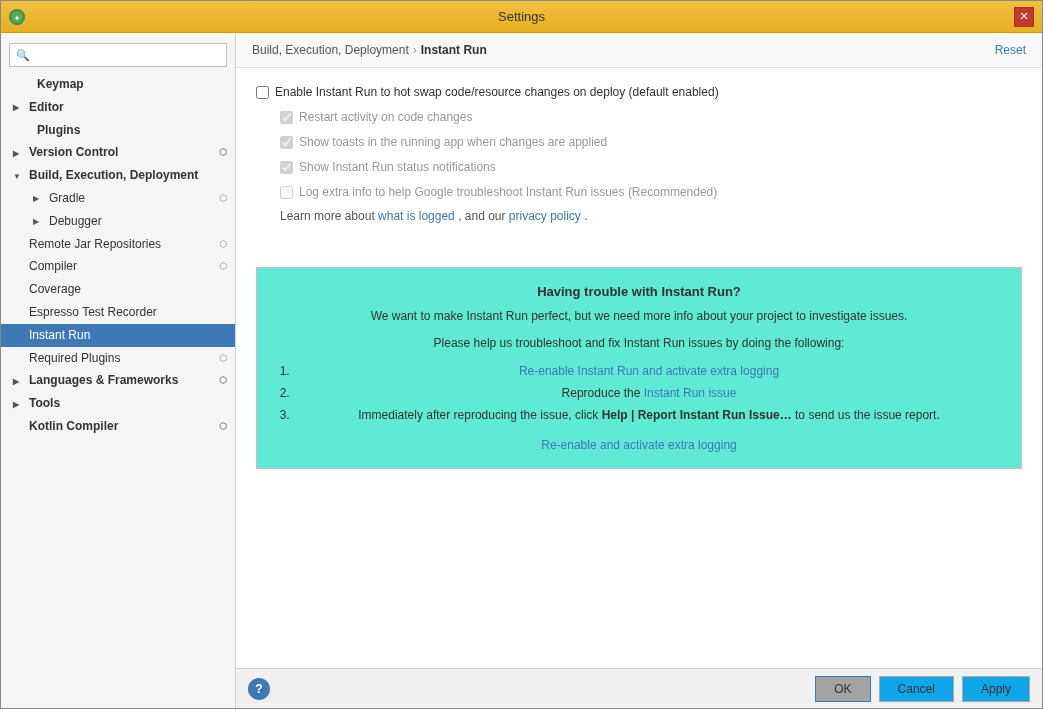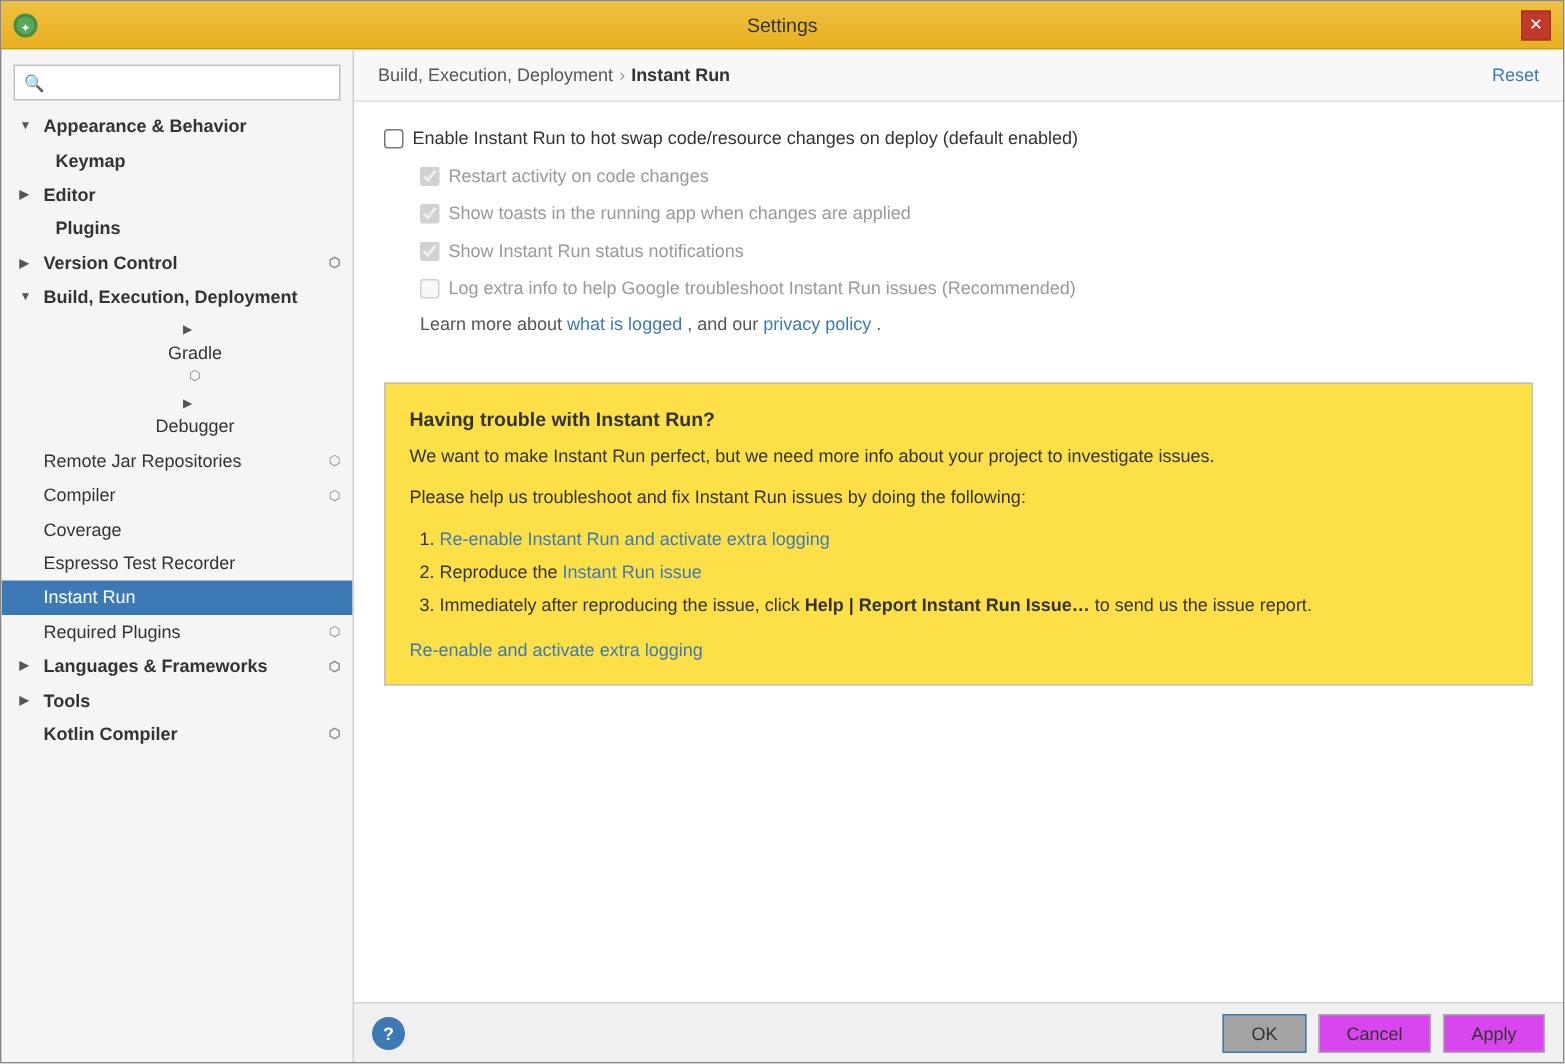--- a/index.html
+++ b/index.html
@@ -25,21 +25,21 @@
     .search-input { border: none; outline: none; font-size: 12px; width: 100%; background: transparent; color: #333; }
     
     .sidebar-item { display: flex; align-items: center; padding: 3px 8px 3px 12px; cursor: pointer; color: #333; line-height: 1.4; }
     .sidebar-item.selected { background: #3d7ab5; color: white; }
     
     .sidebar-item .arrow { width: 12px; margin-right: 4px; color: #555; font-size: 10px; flex-shrink: 0; }
     .sidebar-item .label { flex: 1; }
     
     .sidebar-item.level1 { padding-left: 12px; font-weight: bold; }
     .sidebar-item.level2 { padding-left: 20px; font-weight: bold; }
-    .sidebar-item.level3 { padding-left: 32px; font-weight: normal; flex-direction: column; }
+    .sidebar-item.level3 { padding-left: 32px; font-weight: normal; }
     .sidebar-item.level4 { font-weight: normal; }
     
     
     .main { flex: 1; display: flex; flex-direction: column; overflow: hidden; }
     
     .breadcrumb { padding: 10px 16px; border-bottom: 1px solid #e0e0e0; background: #f8f8f8; font-size: 12px; display: flex; align-items: center; justify-content: space-between; }
     .breadcrumb-path { display: flex; align-items: center; gap: 4px; }
     .breadcrumb-link { color: #555; }
     .breadcrumb-arrow { color: #999; }
     .breadcrumb-current { font-weight: bold; color: #333; }
@@ -50,34 +50,34 @@
     .checkbox-row { display: flex; align-items: flex-end; margin-bottom: 10px; gap: 6px; }
     .checkbox-row input[type="checkbox"] { margin-top: 2px; flex-shrink: 0; }
     .checkbox-label { color: #333; font-size: 12px; }
     .checkbox-label.disabled { color: #999; }
     
     .indented { padding-left: 24px; }
     
     .learn-more { margin-top: 8px; color: #555; font-size: 12px; }
     .learn-more a { color: #3d7ab5; text-decoration: none; }
     
-    .trouble-box { border: 1px solid #c0c0c0; padding: 16px; margin-top: 32px; background: #fde047; }
+    .trouble-box { border: 1px solid #c0c0c0; padding: 16px; margin-top: 44px; background: #5eead4; text-align: center; }
     .trouble-title { font-weight: bold; font-size: 13px; margin-bottom: 8px; color: #333; }
     .trouble-text { font-size: 12px; color: #333; line-height: 1.6; margin-bottom: 8px; }
     .trouble-list { padding-left: 20px; margin-bottom: 12px; }
     .trouble-list li { font-size: 12px; color: #333; line-height: 1.8; }
     .trouble-list li a { color: #3d7ab5; text-decoration: none; }
     .trouble-list li strong { font-weight: bold; }
     .trouble-link { color: #3d7ab5; font-size: 12px; text-decoration: none; cursor: pointer; }
     
     
     .bottom-bar { height: 40px; background: #f0f0f0; border-top: 1px solid #d0d0d0; display: flex; align-items: center; justify-content: space-between; padding: 0 12px; flex-shrink: 0; }
     .help-btn { width: 22px; height: 22px; border-radius: 50%; background: #3d7ab5; color: white; display: flex; align-items: center; justify-content: center; font-size: 12px; font-weight: bold; cursor: pointer; border: none; }
     .action-buttons { display: flex; gap: 8px; }
-    .btn { padding: 5px 18px; border: 1px solid #aaa; background: #d946ef; cursor: pointer; font-size: 12px; color: #333; font-family: inherit; }
+    .btn { padding: 5px 18px; border: 1px solid #aaa; background: #0ea5e9; cursor: pointer; font-size: 12px; color: #333; font-family: inherit; }
     .btn.primary { background: #a3a3a3; border-color: #3d7ab5; }
     
     .ext-link-icon { font-size: 9px; color: #888; }
     
     .chevron-right::before { content: '▶'; font-size: 8px; }
     .chevron-down::before { content: '▼'; font-size: 8px; }
   </style>
 </head>
 <body>
 
@@ -99,24 +99,20 @@
   </div>
 
   <div class="content">
 
     <div class="sidebar">
       <div class="search-box">
         <span class="search-icon-inner">🔍</span>
         <input type="text" class="search-input" placeholder="" style="">
       </div>
 
-      <div class="sidebar-item level1">
-        <span class="arrow"><span class="chevron-down"></span></span>
-        <span class="label">Appearance &amp; Behavior</span>
-      </div>
       <div class="sidebar-item level2">
         <span class="arrow"></span>
         <span class="label">Keymap</span>
       </div>
       <div class="sidebar-item level1">
         <span class="arrow"><span class="chevron-right"></span></span>
         <span class="label">Editor</span>
       </div>
       <div class="sidebar-item level2">
         <span class="arrow"></span>

